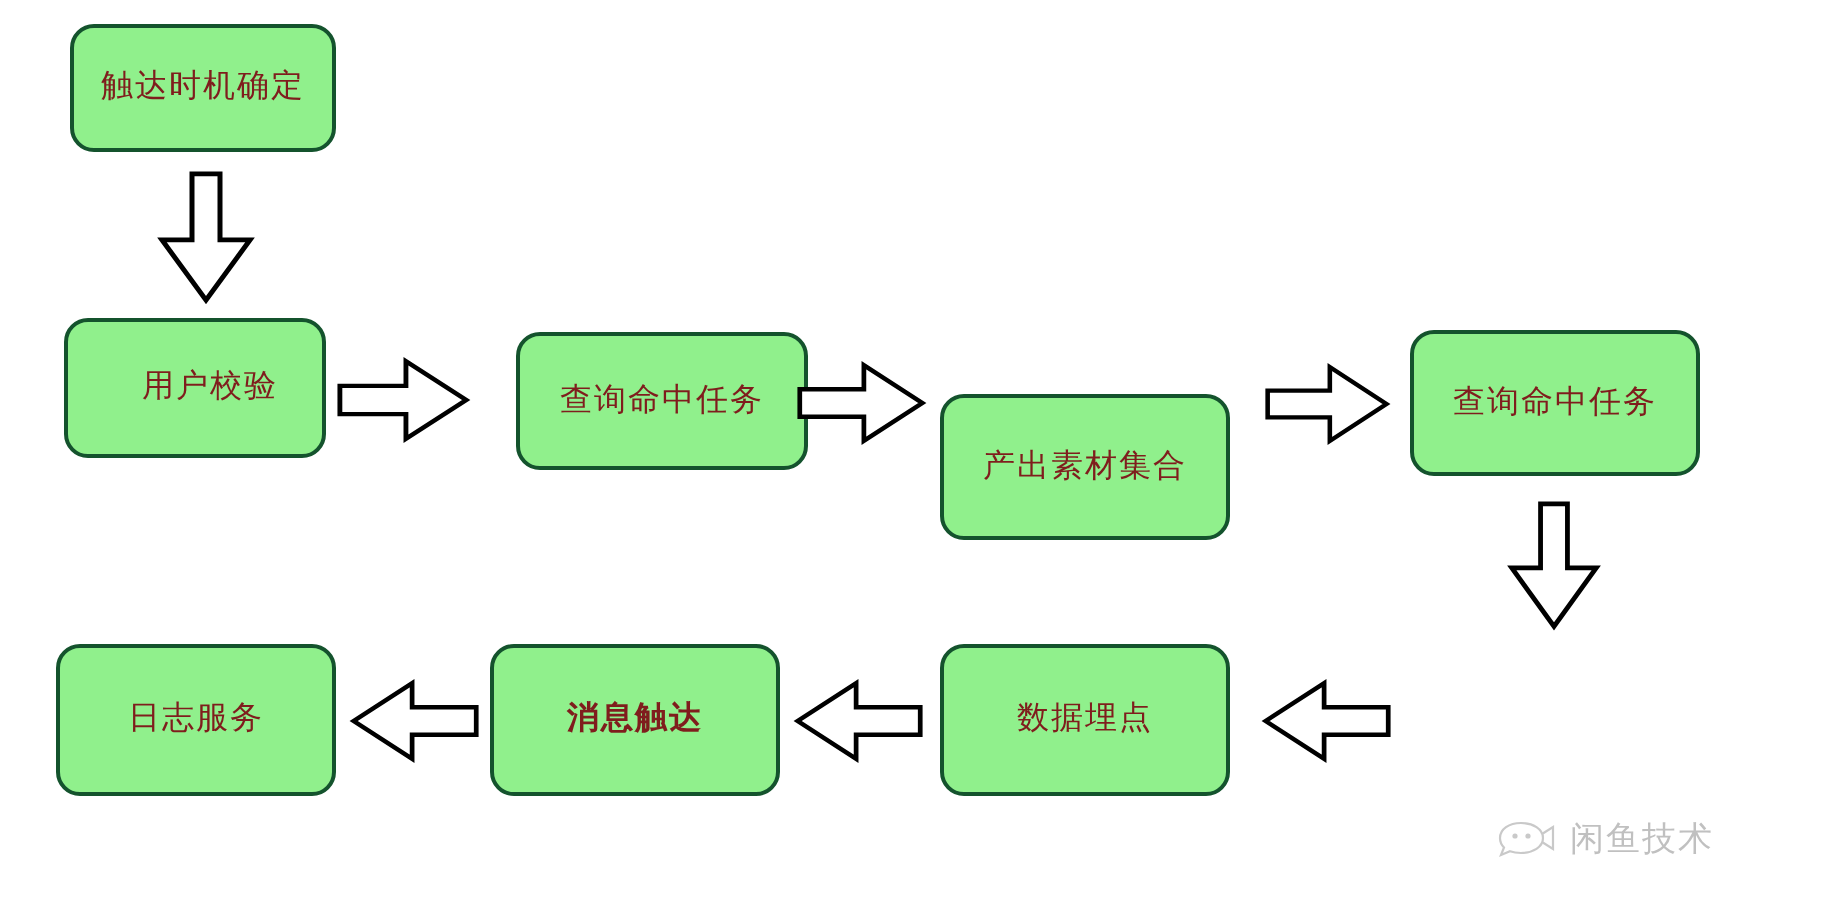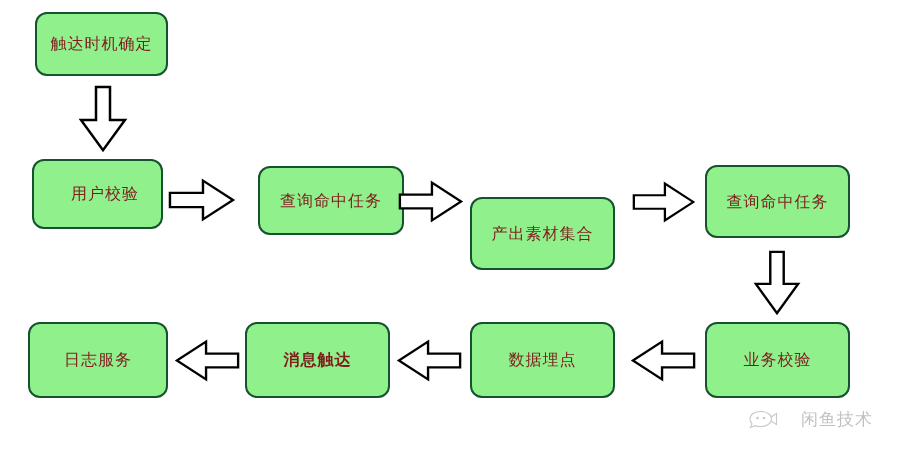--- a/index.html
+++ b/index.html
@@ -51,21 +51,20 @@
     align-items: center;
     gap: 7px;
     opacity: 0.55;
     user-select: none;
   }
   #watermark .wm-text {
     font-size: 17px;
     color: #8d8d8d;
     letter-spacing: 1px;
     font-family: "Liberation Sans", "DejaVu Sans", sans-serif;
-    margin-left: 16px;
   }
   #watermark .wm-logo { display: block; }
 </style>
 </head>
 <body>
 
 <div id="canvas">
 
   <div class="node" style="left:35px; top:12px; width:133px; height:64px;">触达时机确定</div>
 
@@ -100,21 +99,20 @@
   </div>
 
   <div class="node" style="left:705px; top:165px; width:145px; height:73px;">查询命中任务</div>
 
   <div class="arrow" style="left:753px; top:250px; width:48px; height:66px;">
     <svg viewBox="0 0 100 140" width="48" height="66" preserveAspectRatio="none">
       <polygon points="36,4 64,4 64,72 94,72 50,134 6,72 36,72"></polygon>
     </svg>
   </div>
 
-  <div class="node" style="left:705px; top:322px; width:145px; height:76px;">业务校验</div>
 
   <div class="arrow" style="left:630px; top:339px; width:66px; height:43px;">
     <svg viewBox="0 0 140 100" width="66" height="43" preserveAspectRatio="none">
       <polygon points="136,34 68,34 68,6 6,50 68,94 68,66 136,66"></polygon>
     </svg>
   </div>
 
   <div class="node" style="left:470px; top:322px; width:145px; height:76px;">数据埋点</div>
 
   <div class="arrow" style="left:396px; top:339px; width:66px; height:43px;">

